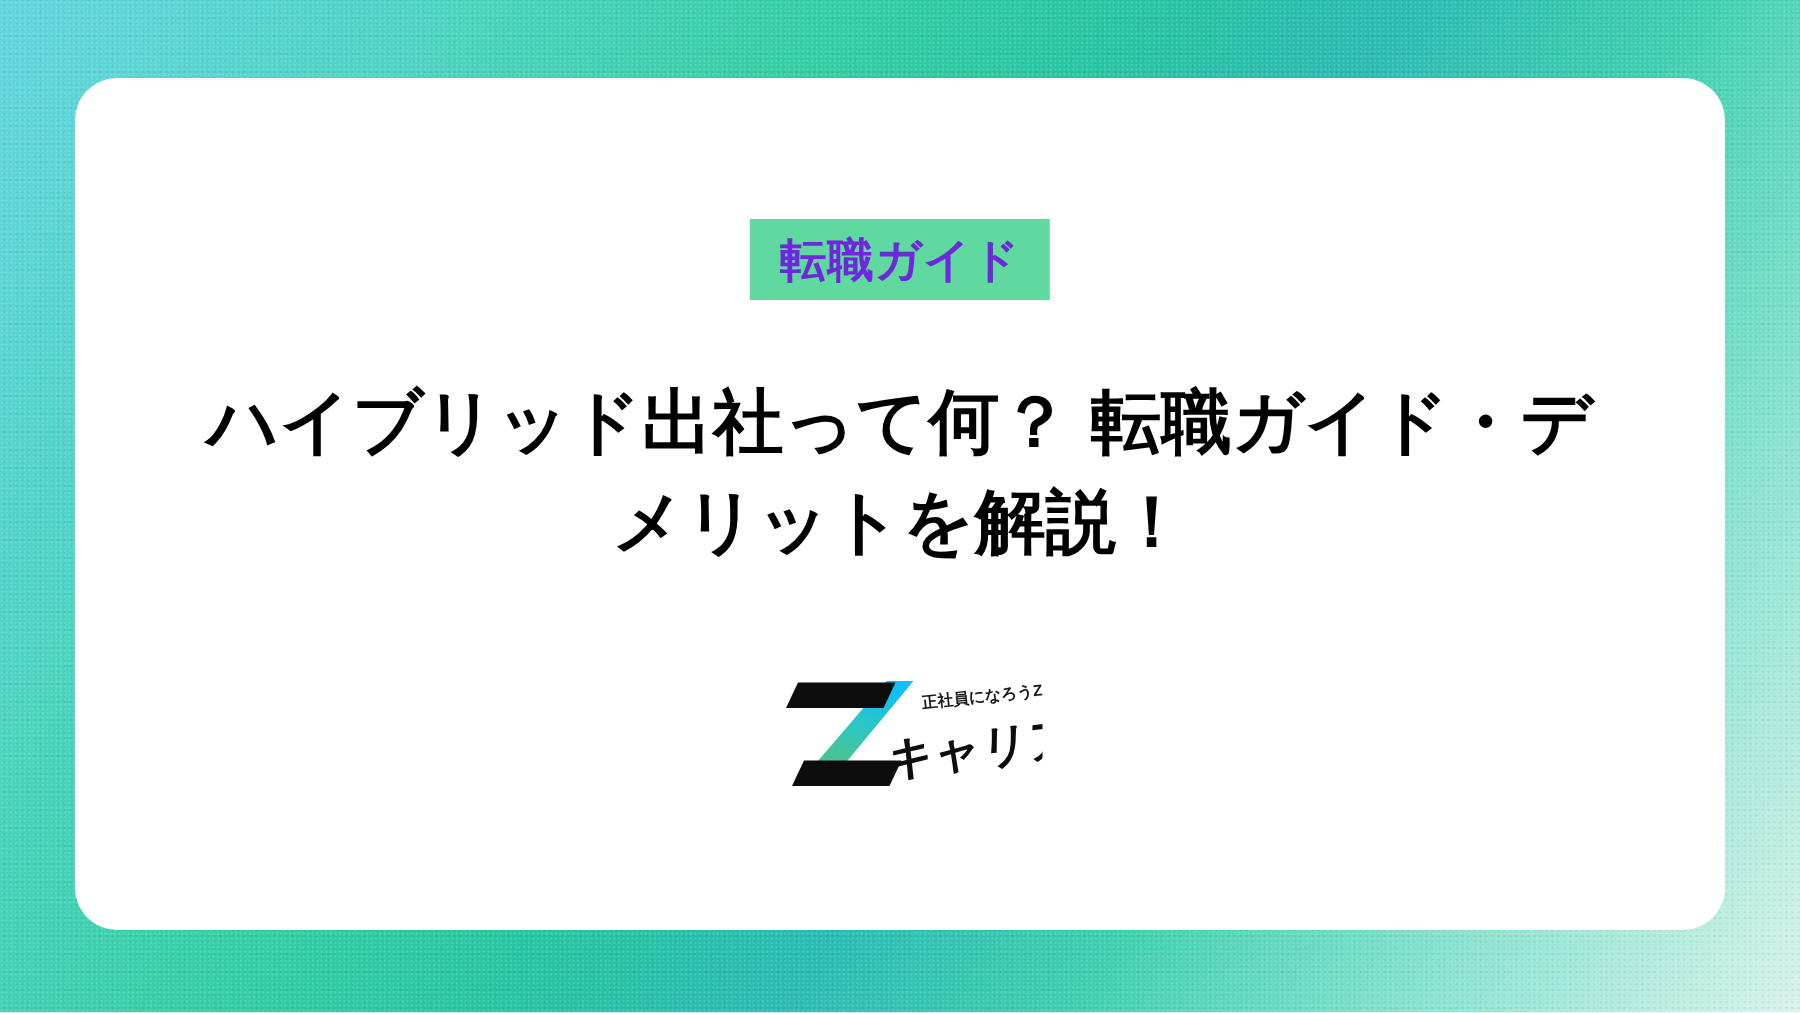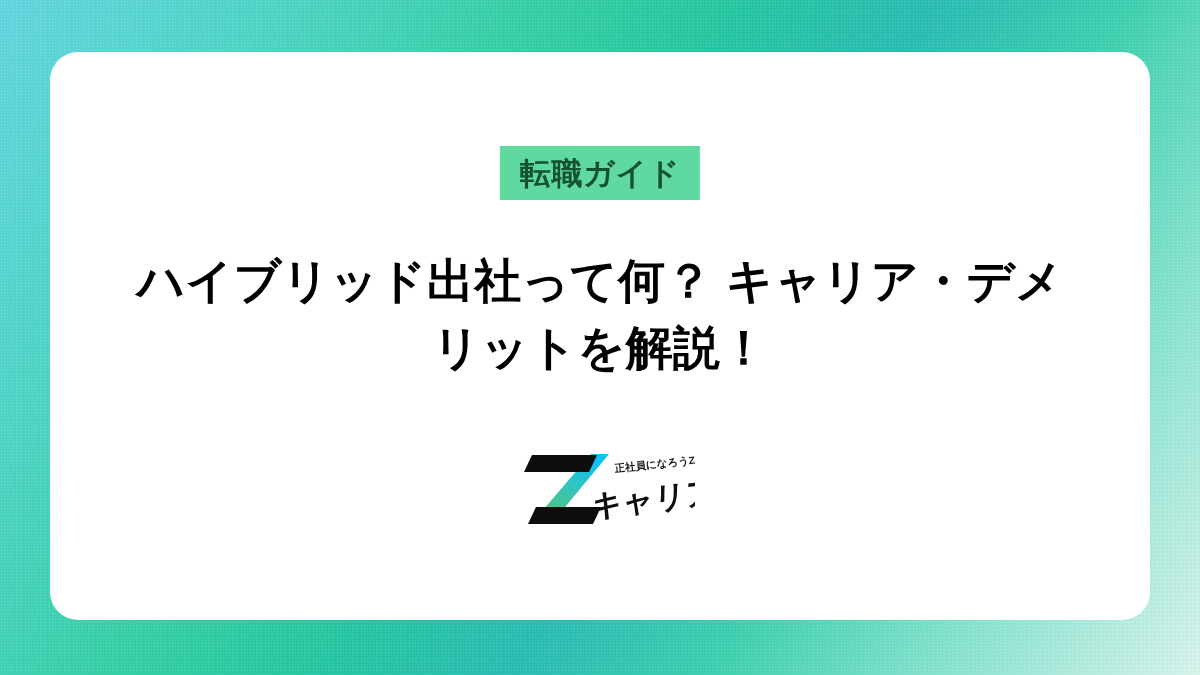--- a/index.html
+++ b/index.html
@@ -58,21 +58,21 @@
     flex-direction: column;
     align-items: center;
   }
 
   .category-badge {
     position: absolute;
     left: 50%;
     transform: translateX(-50%);
     top: 94px;
     background: #5fd9a0;
-    color: #14532d;
+    color: #6d28d9;
     font-size: 31px;
     font-weight: 700;
     line-height: 1;
     letter-spacing: 0.02em;
     padding: 12px 20px 11px 20px;
     white-space: nowrap;
   }
 
   .title {
     position: absolute;
@@ -106,21 +106,21 @@
 </style>
 </head>
 <body>
 
 <div class="canvas">
 
   <div class="card">
 
     <div class="category-badge">転職ガイド</div>
 
-    <h1 class="title">ハイブリッド出社って何？ キャリア・デメリットを解説！</h1>
+    <h1 class="title">ハイブリッド出社って何？ 転職ガイド・デメリットを解説！</h1>
 
     <div class="logo">
       <svg viewBox="0 0 190 78" xmlns="http://www.w3.org/2000/svg">
         <defs>
           <linearGradient id="zgrad" x1="0.45" y1="0" x2="0.15" y2="1">
             <stop offset="0%" stop-color="#0fc0f2"></stop>
             <stop offset="38%" stop-color="#2ec6c0"></stop>
             <stop offset="70%" stop-color="#46c394"></stop>
             <stop offset="100%" stop-color="#59bd66"></stop>
           </linearGradient>

